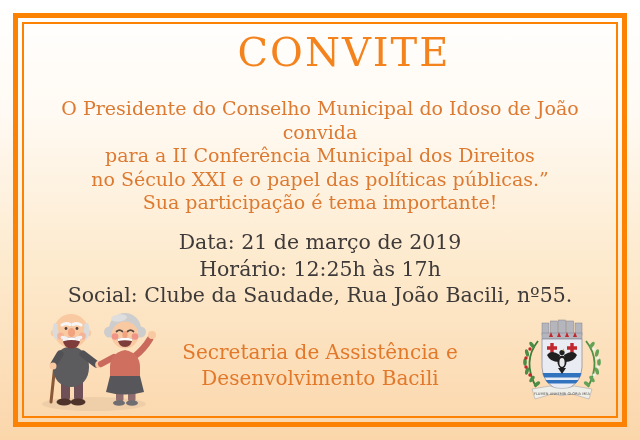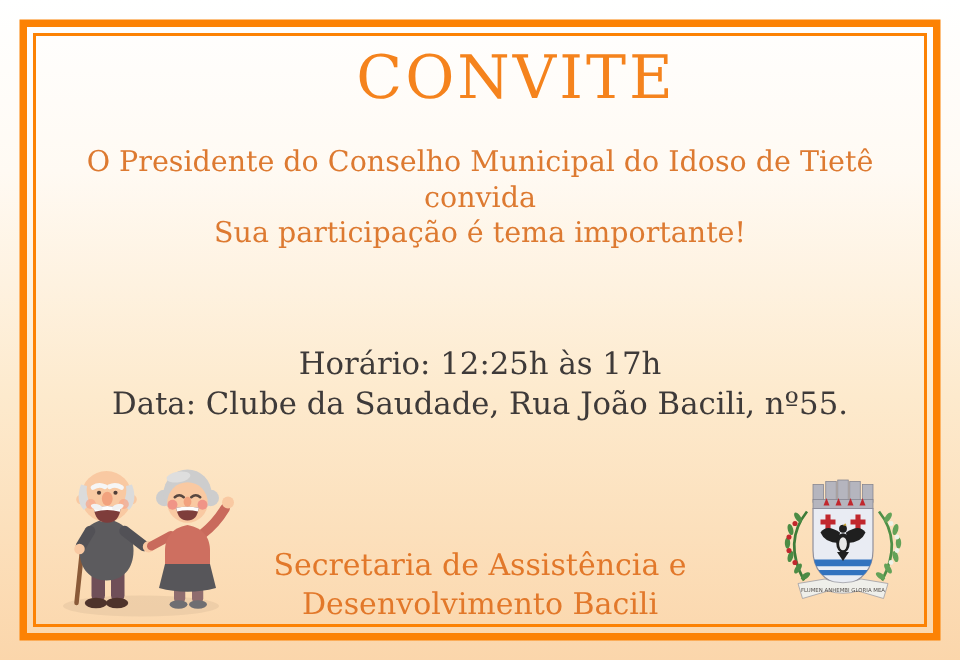--- a/index.html
+++ b/index.html
@@ -17,43 +17,46 @@
   .body-text {
     position:absolute; top:97px; left:28px; right:28px; text-align:center;
     font-size:19px; line-height:23.5px; color:#dd7a31;
   }
   .details {
     position:absolute; top:229px; left:28px; right:28px; text-align:center;
     font-size:20.5px; line-height:26.5px; color:#3e3a39;
   }
   .signature {
     position:absolute; top:339px; left:150px; right:150px; text-align:center;
-    font-size:20px; line-height:26px; color:#e2782a;margin-top:24px;
+    font-size:20px; line-height:26px; color:#e2782a;
   }
   .couple { position:absolute; left:24px; top:307px; }
   .crest  { position:absolute; left:506px; top:317px; }
 </style>
 </head>
 <body>
 
 <div class="page">
 
   <div class="frame-thick"></div>
   <div class="frame-thin"></div>
 
   <div class="title">CONVITE</div>
 
   <div class="body-text">
-    <div>O Presidente do Conselho Municipal do Idoso de Tietê convida</div>
+    <div>O Presidente do Conselho Municipal do Idoso de João convida</div>
+    <div>para a II Conferência Municipal dos Direitos</div>
+    <div>no Século XXI e o papel das políticas públicas.”</div>
     <div>Sua participação é tema importante!</div>
   </div>
 
   <div class="details">
+    <div>Data: 21 de março de 2019</div>
     <div>Horário: 12:25h às 17h</div>
-    <div>Data: Clube da Saudade, Rua João Bacili, nº55.</div>
+    <div>Social: Clube da Saudade, Rua João Bacili, nº55.</div>
   </div>
 
   <div class="signature">
     <div>Secretaria de Assistência e</div>
     <div>Desenvolvimento Bacili</div>
   </div>
 
   <svg class="couple" width="140" height="105" viewBox="0 0 140 105">
     <ellipse cx="70" cy="97" rx="52" ry="7" fill="#e3c4a0" opacity="0.55"></ellipse>
     <g>

